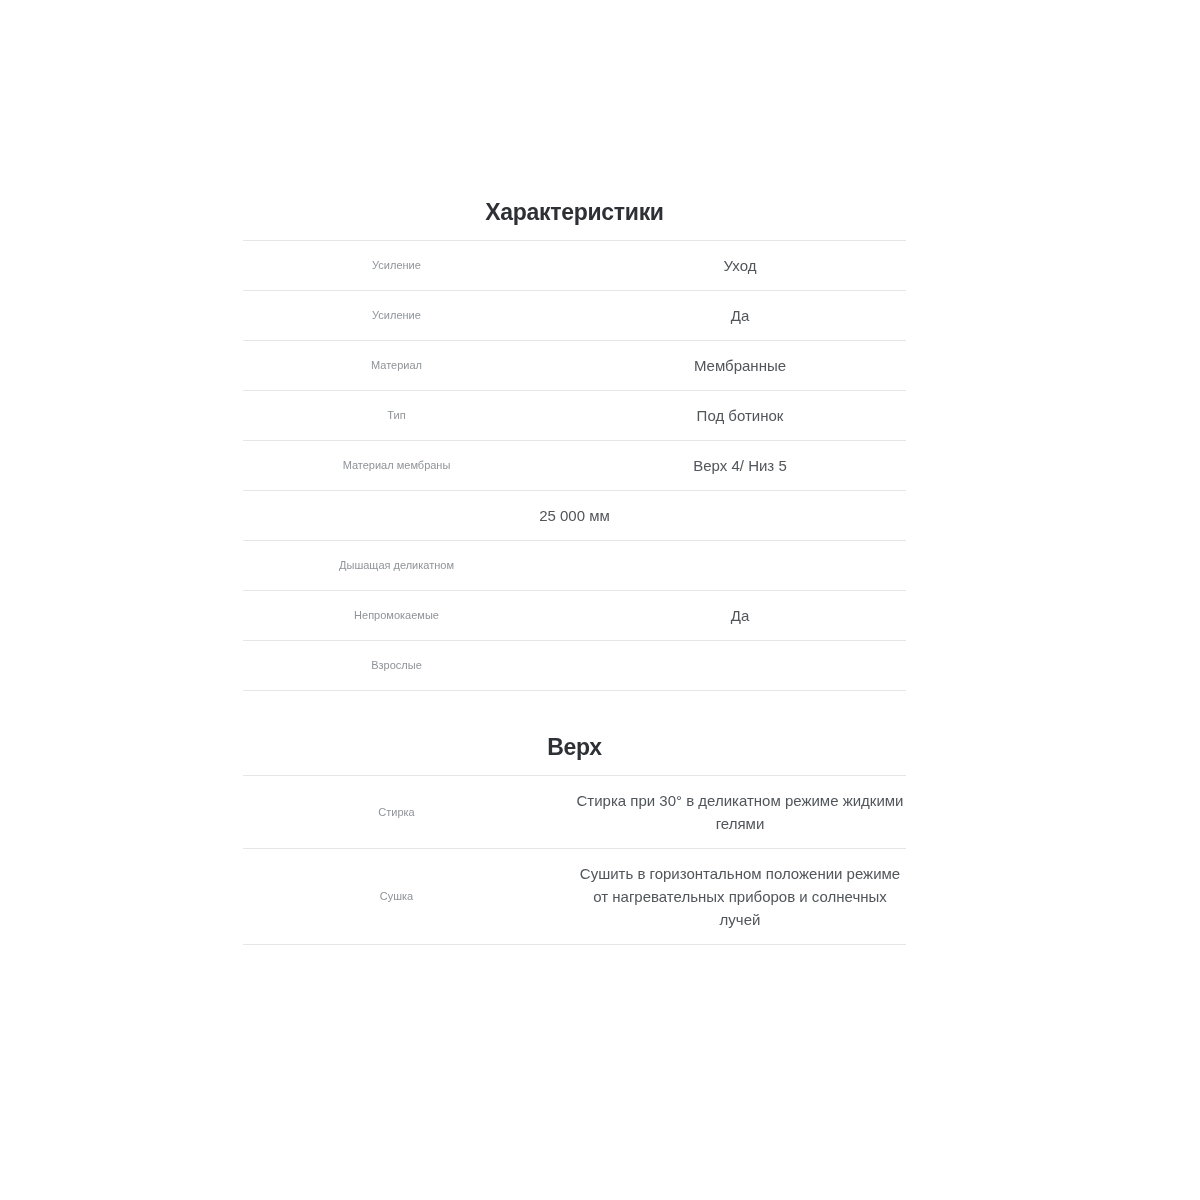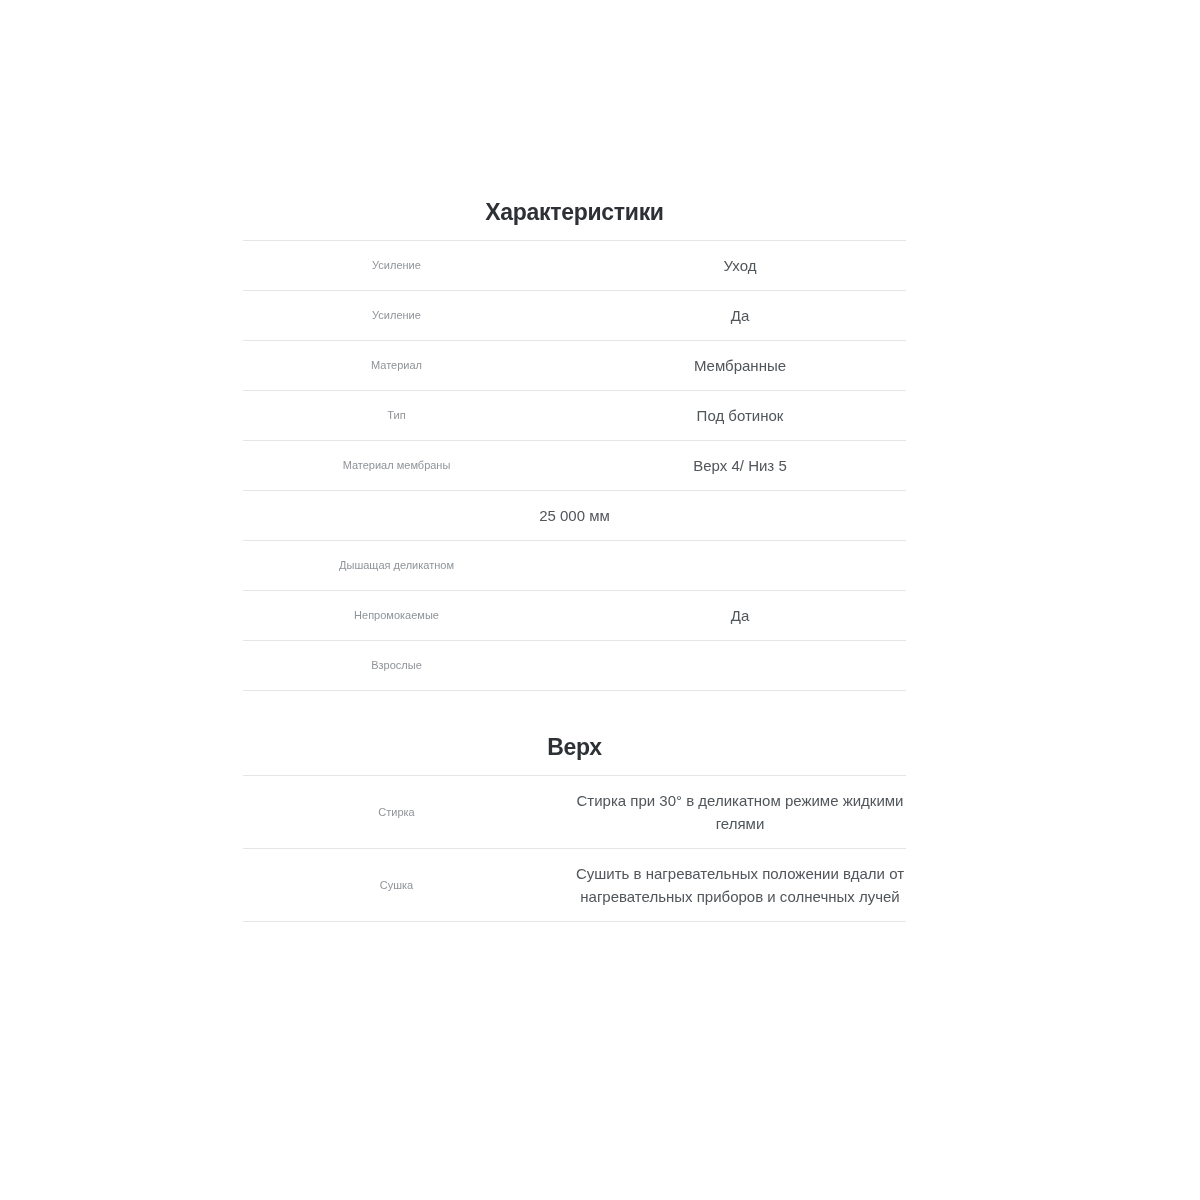--- a/index.html
+++ b/index.html
@@ -124,18 +124,18 @@
   <section class="spec-section">
     <h2 class="section-title">Верх</h2>
     <div class="spec-table">
   <div class="row">
     <div class="label">Стирка</div>
     <div class="value">Стирка при 30° в деликатном режиме жидкими гелями</div>
   </div>
 
   <div class="row">
     <div class="label">Сушка</div>
-    <div class="value">Сушить в нагревательных положении вдали от нагревательных приборов и солнечных лучей</div>
+    <div class="value">Сушить в горизонтальном положении режиме от нагревательных приборов и солнечных лучей</div>
   </div>
 </div>
   </section>
 </main>
 </div>
 
 </body></html>

